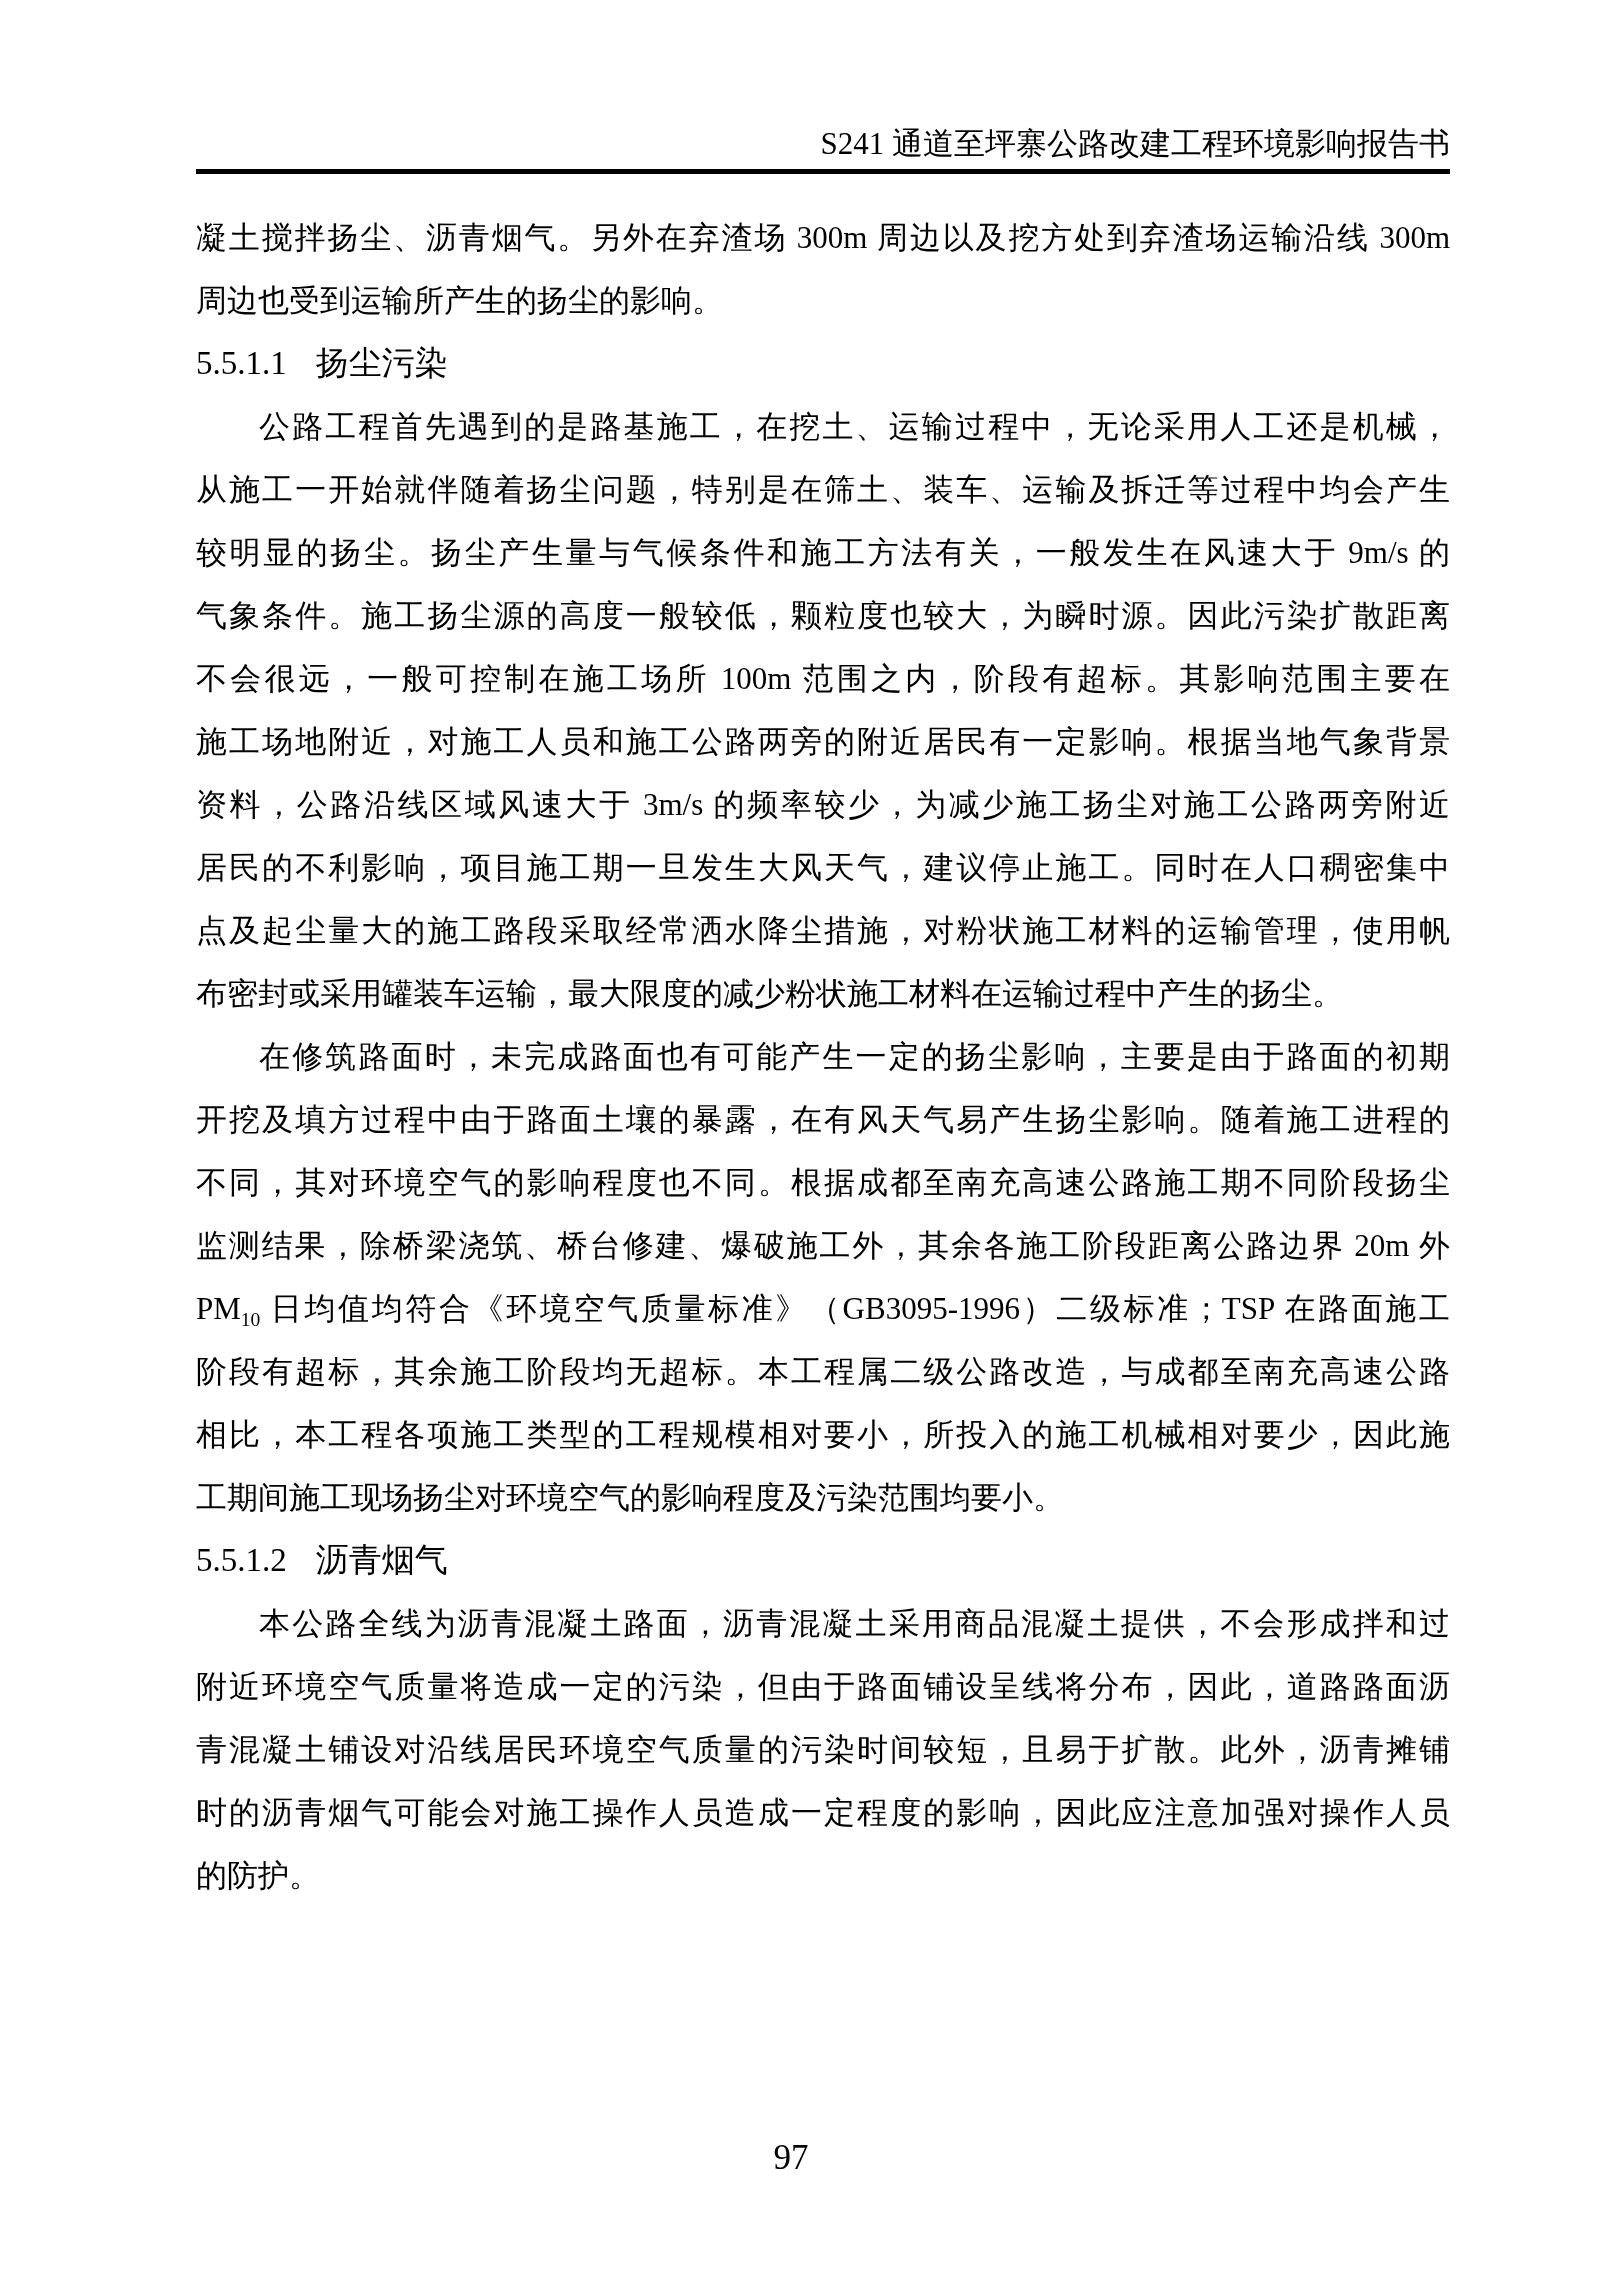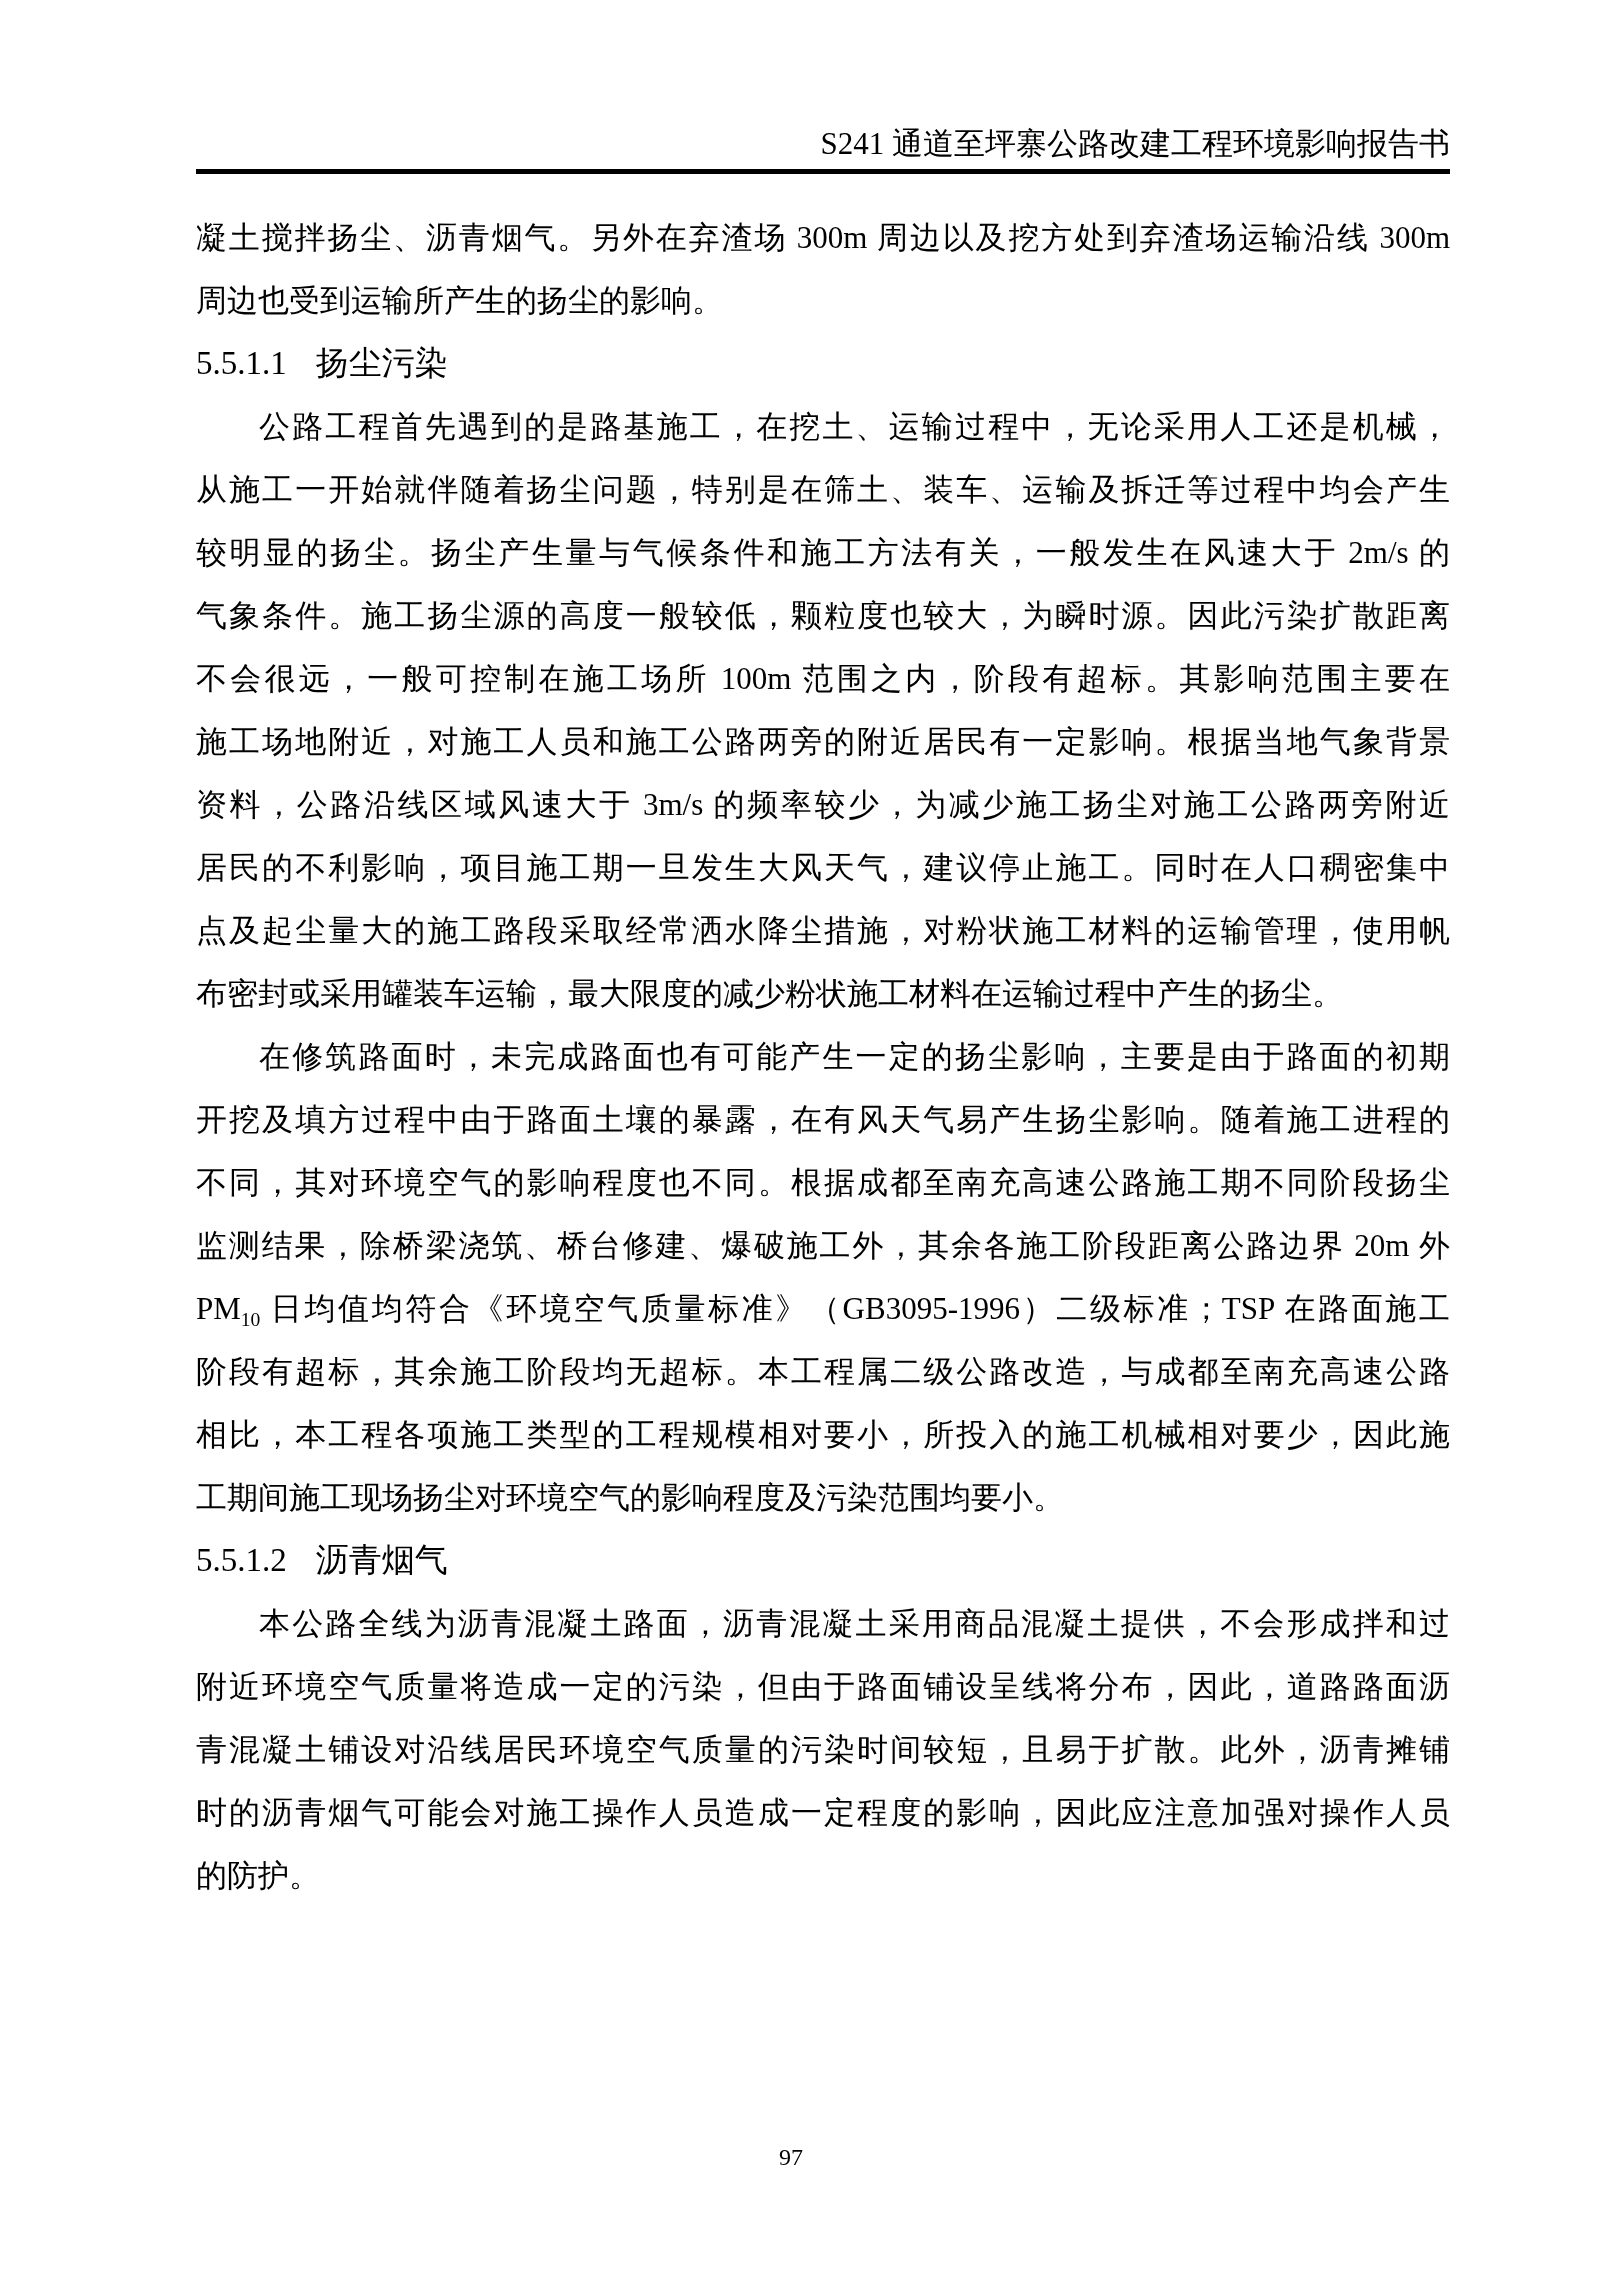--- a/index.html
+++ b/index.html
@@ -34,40 +34,40 @@
   .line.indent { text-indent: 63px; }
   .line sub { font-size: 19.6px; line-height: 0; margin-top: 40px; }
   .line.heading { font-size: 33px; }
   .heading .hnum { margin-right: 29px; }
   .ftr {
     position: absolute;
     left: 0;
     width: 1582px;
     top: 2141px;
     text-align: center;
-    font-size: 24px;
+    font-size: 35px;
     line-height: 33px;
   }
 </style>
 </head>
 <body>
 
 <div class="page">
   <header class="frame hdr">
     <div class="header-title">S241 通道至坪寨公路改建工程环境影响报告书</div>
     <div class="header-rule"></div>
   </header>
 
   <main class="frame doc-body" id="doc-body">
       <div class="line j">凝土搅拌扬尘、沥青烟气。另外在弃渣场 300m 周边以及挖方处到弃渣场运输沿线 300m</div>
       <div class="line">周边也受到运输所产生的扬尘的影响。</div>
       <div class="line heading"><span class="hnum">5.5.1.1</span><span>扬尘污染</span></div>
       <div class="line j indent">公路工程首先遇到的是路基施工，在挖土、运输过程中，无论采用人工还是机械，</div>
       <div class="line j">从施工一开始就伴随着扬尘问题，特别是在筛土、装车、运输及拆迁等过程中均会产生</div>
-      <div class="line j">较明显的扬尘。扬尘产生量与气候条件和施工方法有关，一般发生在风速大于 2m/s 的</div>
+      <div class="line j">较明显的扬尘。扬尘产生量与气候条件和施工方法有关，一般发生在风速大于 9m/s 的</div>
       <div class="line j">气象条件。施工扬尘源的高度一般较低，颗粒度也较大，为瞬时源。因此污染扩散距离</div>
       <div class="line j">不会很远，一般可控制在施工场所 100m 范围之内，阶段有超标。其影响范围主要在</div>
       <div class="line j">施工场地附近，对施工人员和施工公路两旁的附近居民有一定影响。根据当地气象背景</div>
       <div class="line j">资料，公路沿线区域风速大于 3m/s 的频率较少，为减少施工扬尘对施工公路两旁附近</div>
       <div class="line j">居民的不利影响，项目施工期一旦发生大风天气，建议停止施工。同时在人口稠密集中</div>
       <div class="line j">点及起尘量大的施工路段采取经常洒水降尘措施，对粉状施工材料的运输管理，使用帆</div>
       <div class="line">布密封或采用罐装车运输，最大限度的减少粉状施工材料在运输过程中产生的扬尘。</div>
       <div class="line j indent">在修筑路面时，未完成路面也有可能产生一定的扬尘影响，主要是由于路面的初期</div>
       <div class="line j">开挖及填方过程中由于路面土壤的暴露，在有风天气易产生扬尘影响。随着施工进程的</div>
       <div class="line j">不同，其对环境空气的影响程度也不同。根据成都至南充高速公路施工期不同阶段扬尘</div>

